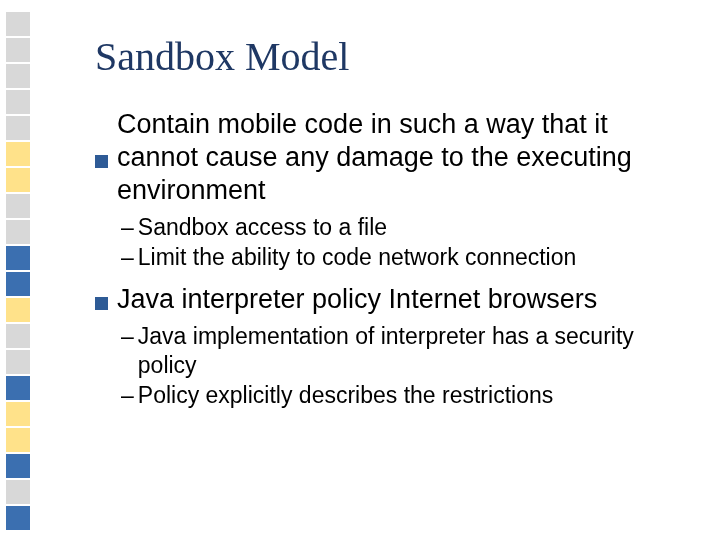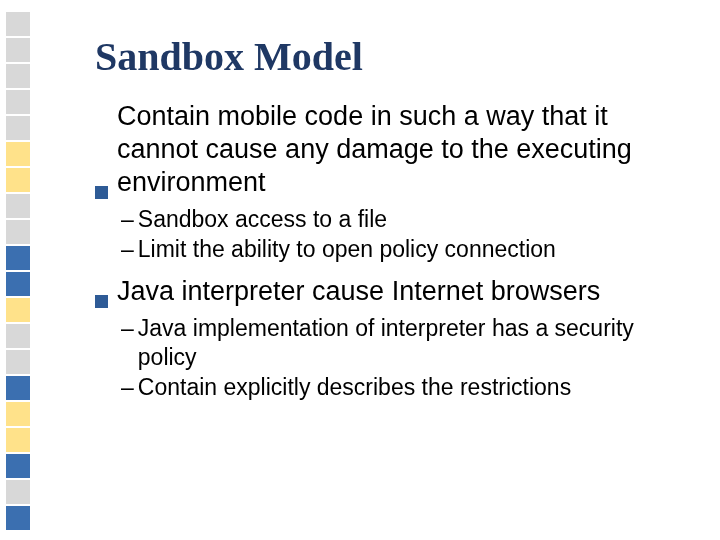--- a/index.html
+++ b/index.html
@@ -25,30 +25,30 @@
   .content {
     position: absolute;
     left: 95px;
     top: 33px;
     width: 595px;
   }
   .title {
     font-family: "Times New Roman", Times, serif;
     font-size: 40px;
     color: #1f3864;
-    margin-bottom: 20px;
-    font-weight: 700;
+    margin-bottom: 28px;
+    font-weight: 400;
   }
   .level1 {
     margin-top: 4px;
     margin-bottom: 2px;
   }
   .level1 .rowtop {
     display: flex;
-    align-items: flex-end;
+    align-items: center;
   }
   .square-bullet {
     width: 13px;
     height: 13px;
     background: #2e5b96;
     flex: 0 0 13px;
     margin-top: 9px;
     margin-right: 9px;
   }
   .level1-text {
@@ -107,34 +107,34 @@
       <div class="square-bullet"></div>
       <div class="level1-text">Contain mobile code in such a way that it cannot cause any damage to the executing environment</div>
     </div>
     <div class="sub">
       <div class="sub-line">
         <span class="dash">–</span>
         <span>Sandbox access to a file</span>
       </div>
       <div class="sub-line">
         <span class="dash">–</span>
-        <span>Limit the ability to open policy connection</span>
+        <span>Limit the ability to code network connection</span>
       </div>
     </div>
   </div>
 
   <div class="level1">
     <div class="rowtop">
       <div class="square-bullet"></div>
-      <div class="level1-text">Java interpreter cause Internet browsers</div>
+      <div class="level1-text">Java interpreter policy Internet browsers</div>
     </div>
     <div class="sub">
       <div class="sub-line">
         <span class="dash">–</span>
         <span>Java implementation of interpreter has a security policy</span>
       </div>
       <div class="sub-line">
         <span class="dash">–</span>
-        <span>Contain explicitly describes the restrictions</span>
+        <span>Policy explicitly describes the restrictions</span>
       </div>
     </div>
   </div>
 </div>
 
 </body></html>

